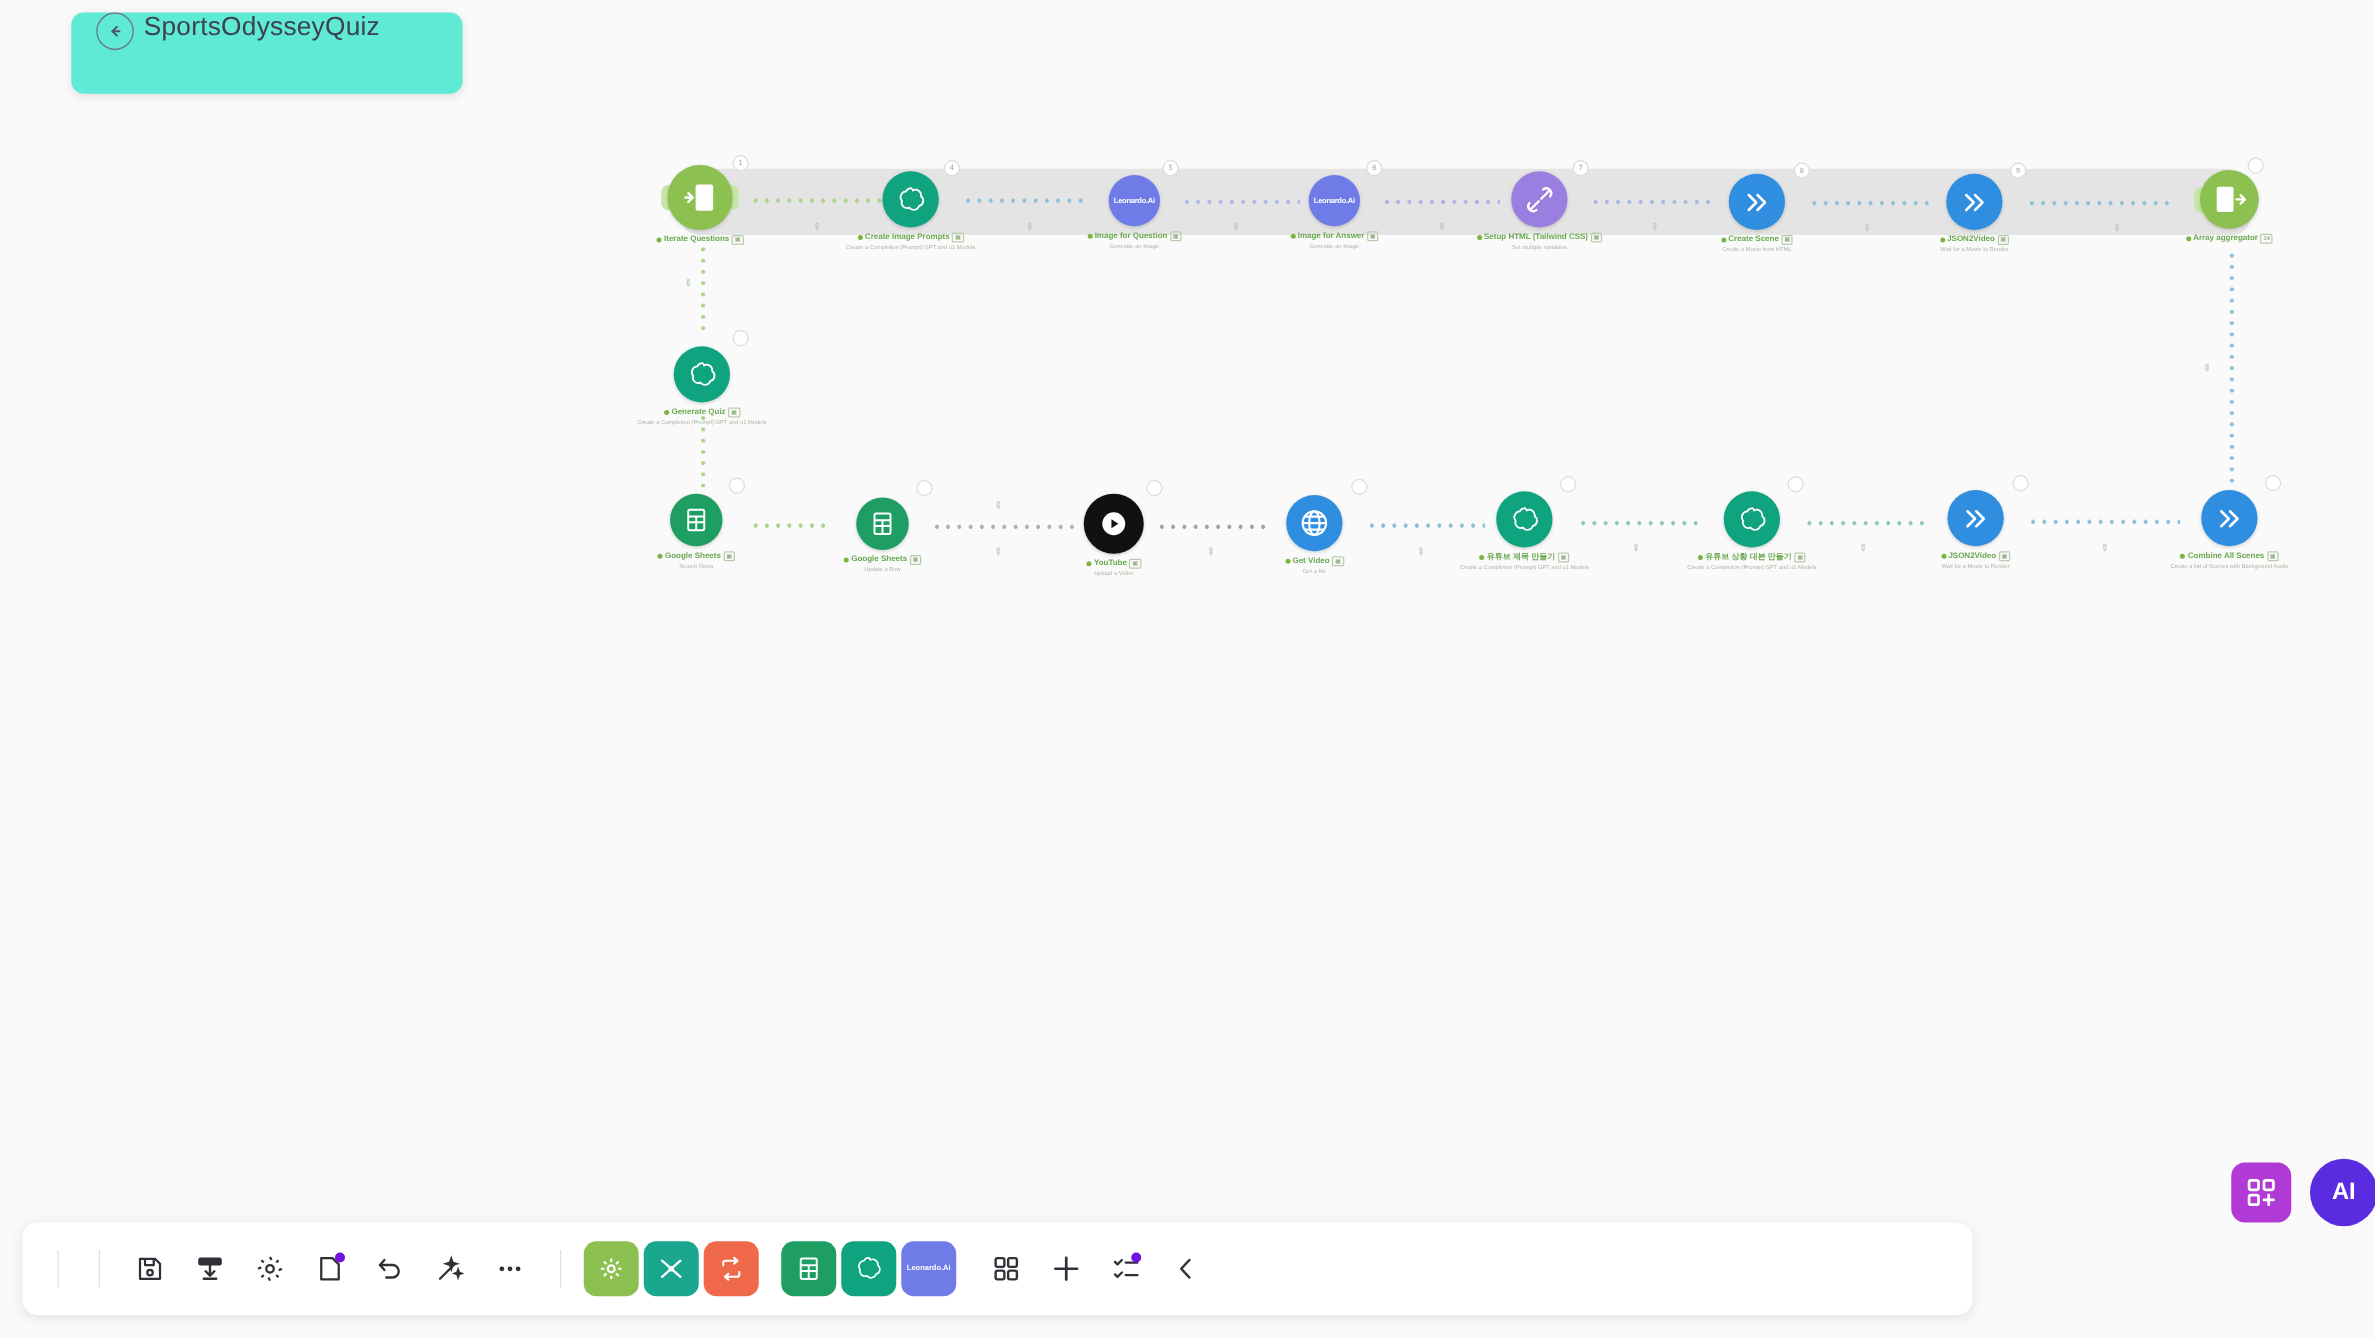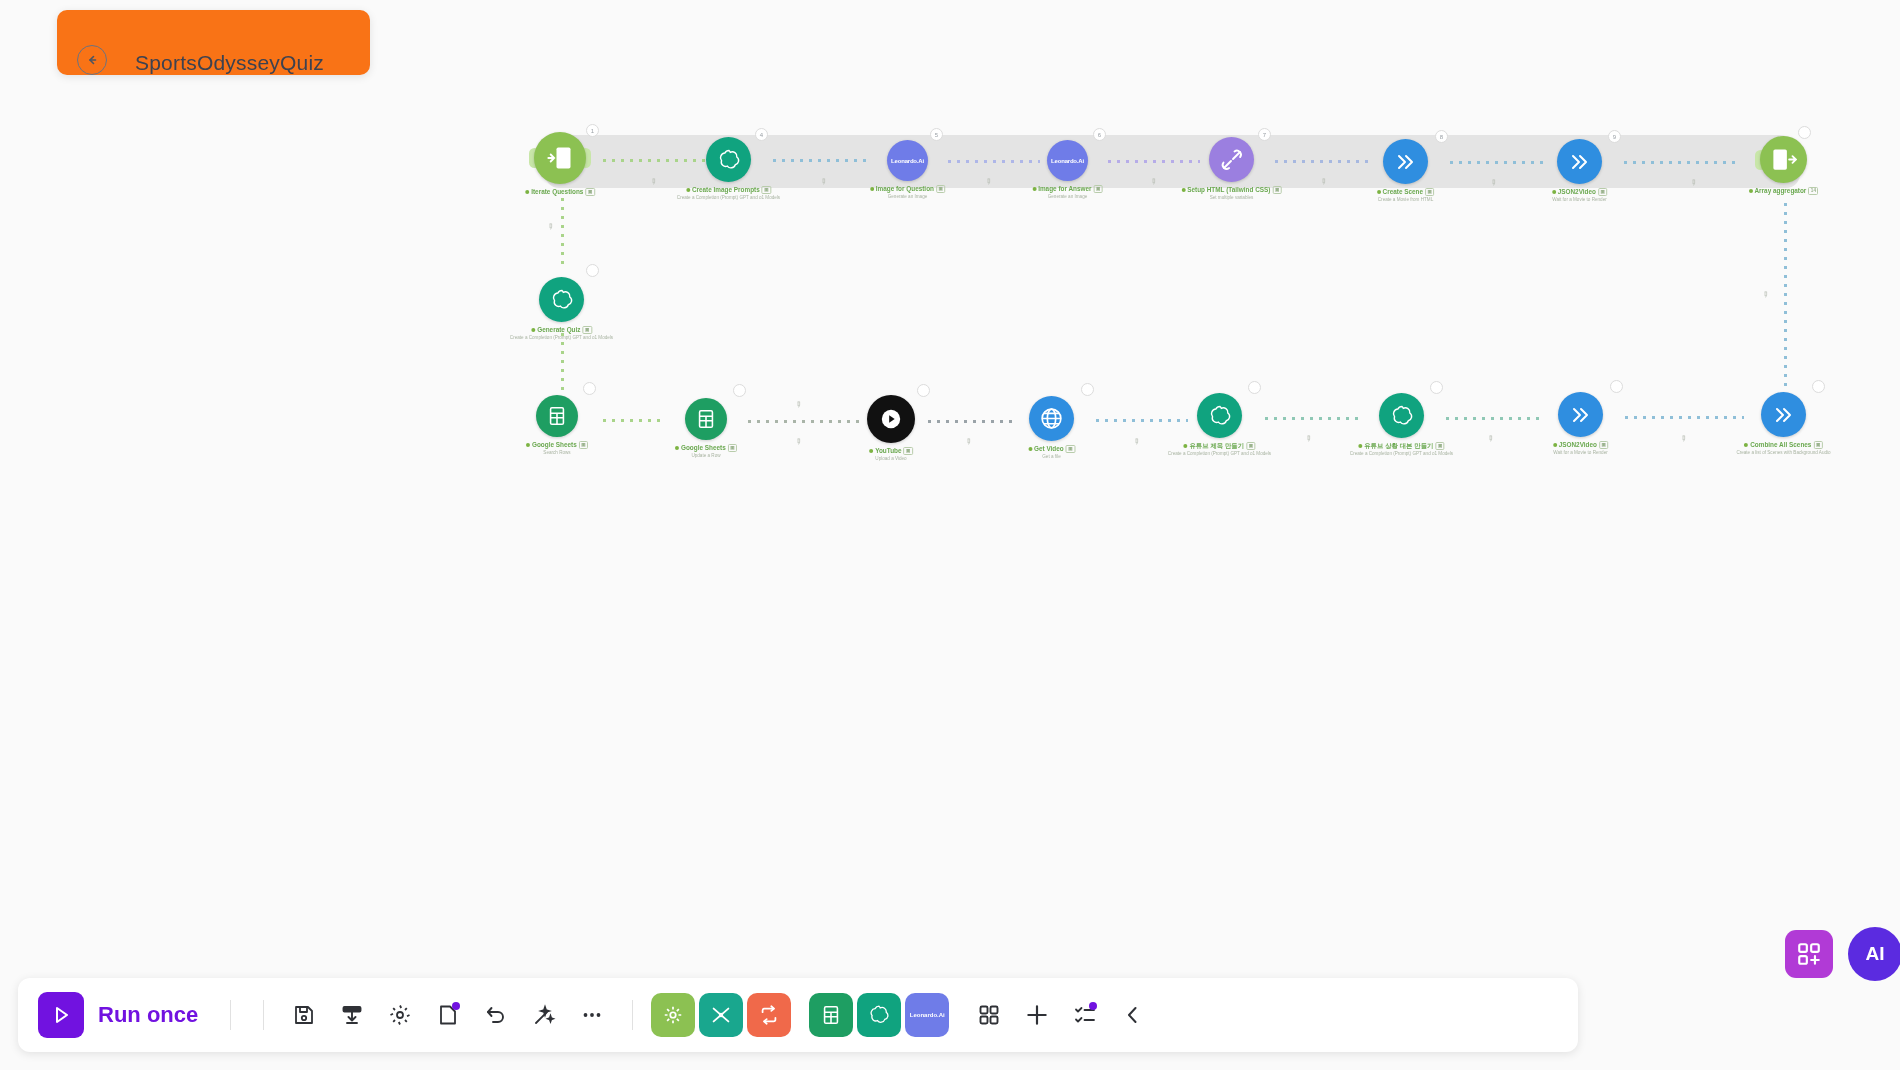--- a/index.html
+++ b/index.html
@@ -7,23 +7,23 @@
     width: 1900px; height: 1070px;
     overflow: hidden;
     background: #fafafa;
     font-family: "Liberation Sans", sans-serif;
   }
 
   
   .title-card {
     position: absolute; left: 57px; top: 10px;
     width: 313px; height: 65px;
-    background: #f97316; border-radius: 10px;
+    background: #5eead4; border-radius: 10px;
     box-shadow: 0 2px 8px rgba(0,0,0,.10);
-    display: flex; align-items: flex-end; gap: 28px;
+    display: flex; align-items: flex-start; gap: 8px;
     padding: 0 20px;
   }
   .back-circle {
     width: 30px; height: 30px; border-radius: 50%;
     border: 1.6px solid #6b7280;
     display: flex; align-items: center; justify-content: center;
     color: #4b5563; flex: 0 0 auto;
   }
   .title-text { font-size: 21px; color: #3d4250; letter-spacing: .2px; }
 
@@ -531,28 +531,20 @@
     <rect x="3" y="14" width="7" height="7" rx="1.5"></rect>
     <path d="M17.5 14 V21 M14 17.5 H21"></path>
   </svg>
 </div>
 <div class="fab fab-ai">
   <span>AI</span>
 </div>
 
 <div class="toolbar">
 
-  <div class="run-btn">
-    <span class="run-icon">
-      <svg width="24" height="24" viewBox="0 0 24 24" fill="none" stroke="#fff" stroke-width="2" stroke-linejoin="round">
-        <path d="M8 5 L18 12 L8 19 Z"></path>
-      </svg>
-    </span>
-    <span class="run-label">Run once</span>
-  </div>
 
   <div class="vsep"></div>
 
 
   <div class="vsep"></div>
 
   <div class="tbtn">
     <svg width="24" height="24" viewBox="0 0 24 24" fill="none" stroke="currentColor" stroke-width="1.8" stroke-linejoin="round">
       <path d="M4 4 H16 L20 8 V20 H4 Z"></path>
         <path d="M8 4 V9 H15 V4"></path>

